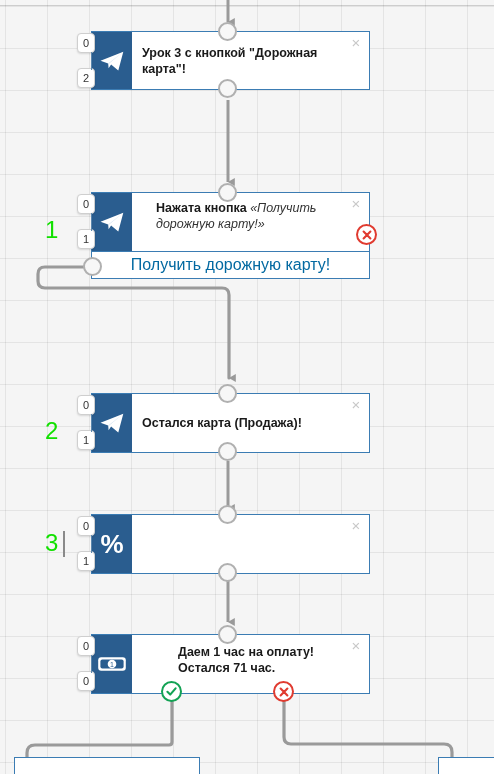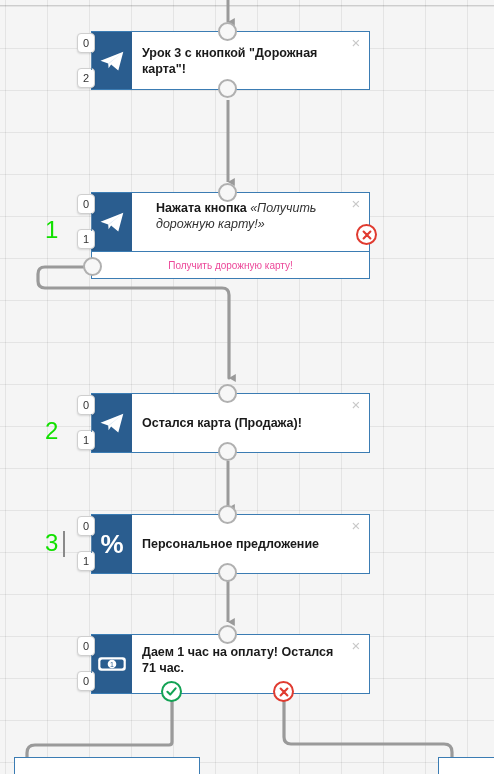--- a/index.html
+++ b/index.html
@@ -69,22 +69,22 @@
     font-size:15px;line-height:13px;
     text-align:center;
     font-family:"Liberation Sans",sans-serif;
     cursor:pointer;
     user-select:none;
   }
   .node-button-row{
     border-top:1px solid #3b7cb3;
     height:26px;
     display:flex;align-items:center;justify-content:center;
-    font-size:10px;
-    color:#ec4899;
+    font-size:16px;
+    color:#0369a1;
     background:#fff;
   }
 
   
   .chip{
     position:absolute;
     width:18px;height:20px;
     background:#ffffff;
     border:1px solid #cfcfcf;
     border-radius:4px;
@@ -234,34 +234,33 @@
   <div class="chip-link" style="left:91px;top:414px;height:18px;"></div>
   <div class="port" style="left:218px;top:384px;"></div>
   <div class="port" style="left:218px;top:442px;"></div>
   <div class="order-num" style="left:45px;top:419px;">2</div>
 
   <div class="node" style="left:91px;top:514px;width:279px;">
     <div class="node-main" style="min-height:58px;">
       <div class="icon-block">
         <span style="font-size:26px;font-weight:bold;line-height:26px;font-family:'Liberation Sans',sans-serif;">%</span>
       </div>
-      <div class="node-title plain">Персональное предложение</div>
       <div class="close-x">×</div>
     </div>
   </div>
   <div class="chip" style="left:77px;top:516px;">0</div>
   <div class="chip" style="left:77px;top:551px;">1</div>
   <div class="chip-link" style="left:91px;top:535px;height:18px;"></div>
   <div class="port" style="left:218px;top:505px;"></div>
   <div class="port" style="left:218px;top:563px;"></div>
   <div class="order-num" style="left:45px;top:531px;">3</div>
   <div class="caret" style="left:63px;top:531px;"></div>
 
   <div class="node" style="left:91px;top:634px;width:279px;">
-    <div class="node-main" style="min-height:58px;">
+    <div class="node-main" style="min-height:58px;gap:36px;">
       <div class="icon-block">
         <svg width="30" height="16" viewBox="0 0 30 16" aria-hidden="true">
           <rect x="1.2" y="1.2" width="27.6" height="13.6" rx="3" fill="#ffffff"></rect>
           <rect x="3.4" y="3.4" width="23.2" height="9.2" rx="2" fill="#2a5d8f"></rect>
           <circle cx="15" cy="8" r="4.3" fill="#ffffff"></circle>
           <text x="15" y="11" text-anchor="middle" font-size="7" font-family="'Liberation Sans',sans-serif" fill="#2a5d8f">1</text>
         </svg>
       </div>
       <div class="node-title plain" style="display:block;padding-top:9px;">Даем 1 час на оплату! Остался 71 час.</div>
       <div class="close-x">×</div>

